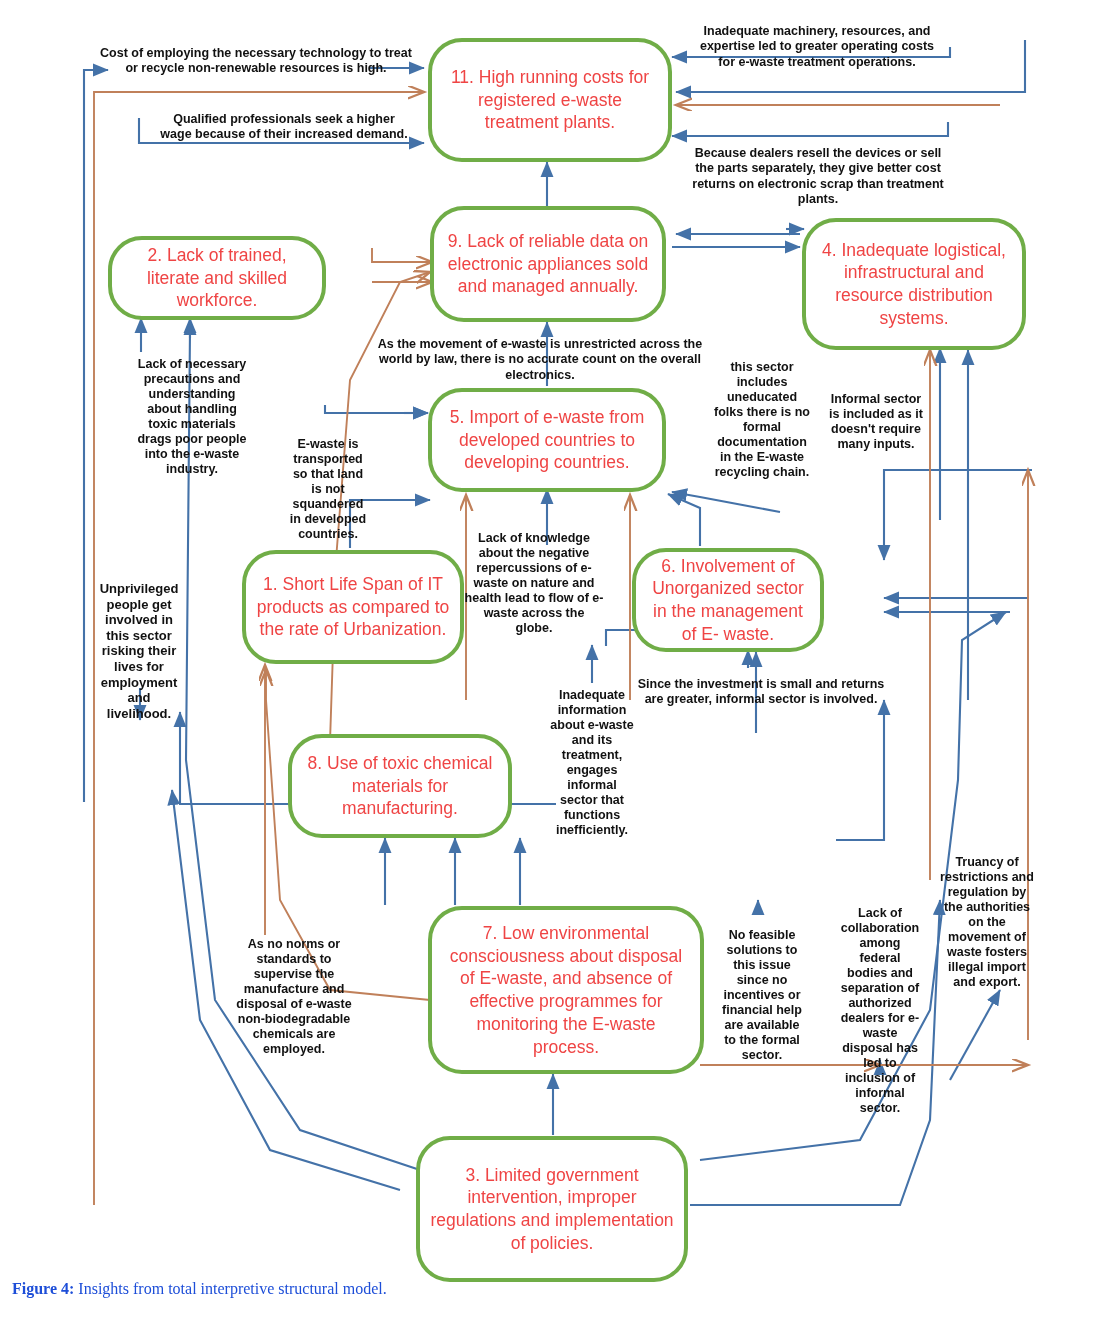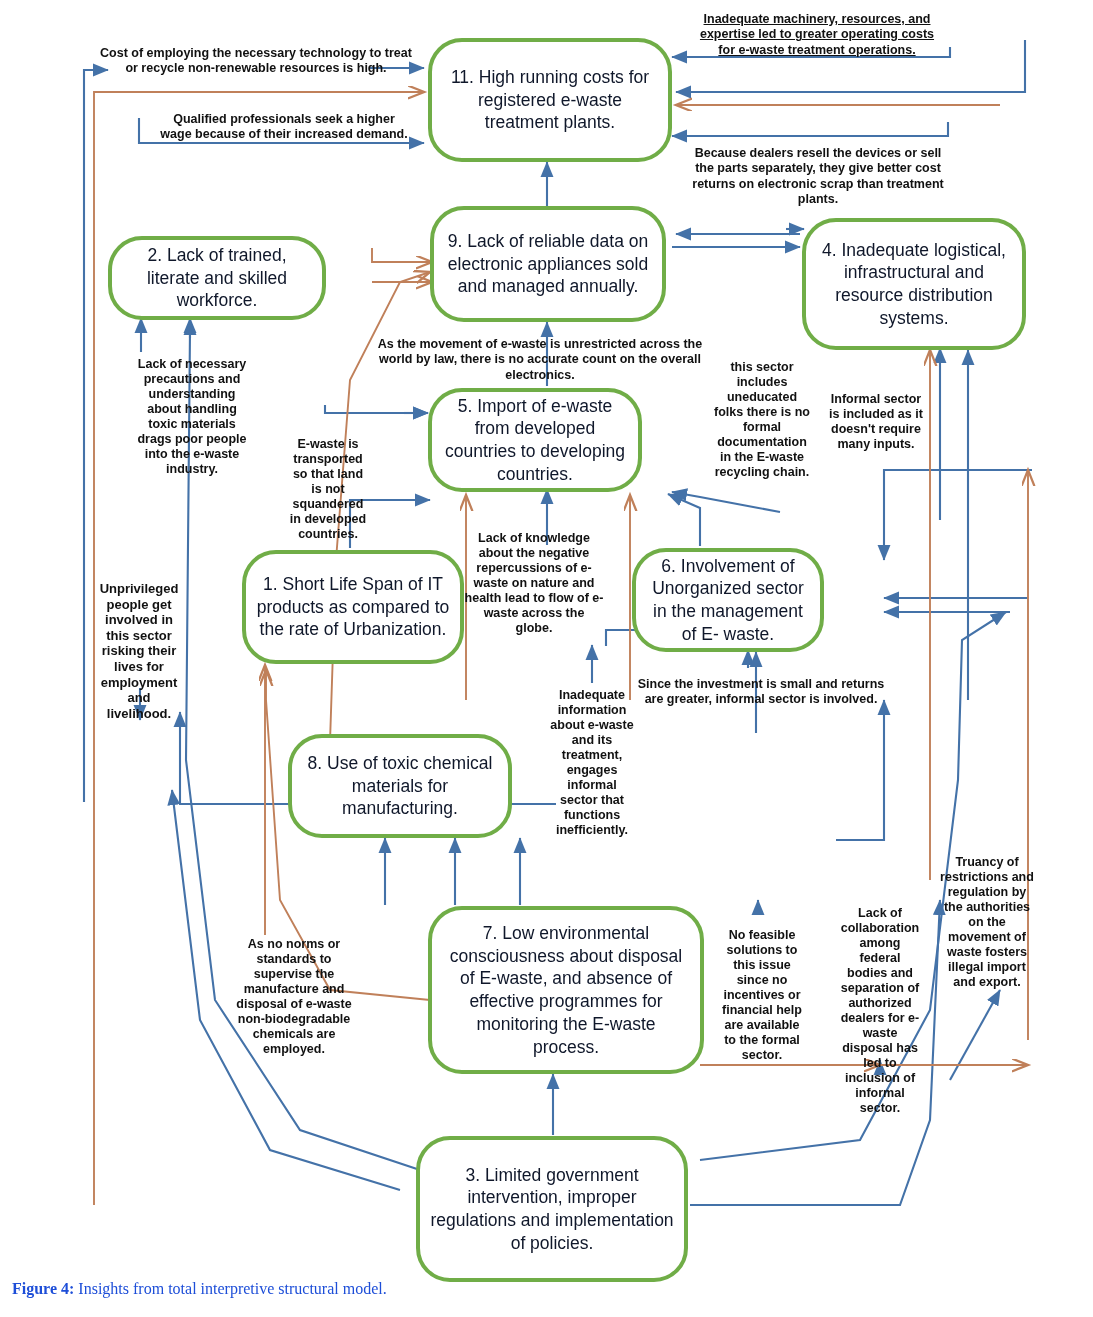--- a/index.html
+++ b/index.html
@@ -23,21 +23,21 @@
     position: absolute;
     box-sizing: border-box;
     border: 4px solid #70AD47;
     border-radius: 34px;
     background: #ffffff;
     display: flex;
     align-items: center;
     justify-content: center;
     text-align: center;
     font-weight: 400;
-    color: #0f172a;
+    color: #ef4444;
     z-index: 6;
     padding: 12px 10px;
   }
   .node span { display: block; line-height: 1.30; }
 
   
   .lbl {
     position: absolute;
     text-align: center;
     font-weight: bold;
@@ -199,21 +199,21 @@
   </div>
 
   <div class="node" style="left:430px; top:206px; width:236px; height:116px; font-size:17.5px;">
     <span>9. Lack of reliable data on electronic appliances sold and managed annually.</span>
   </div>
 
   <div class="node" style="left:802px; top:218px; width:224px; height:132px; font-size:17.5px;">
     <span>4. Inadequate logistical, infrastructural and resource distribution systems.</span>
   </div>
 
-  <div class="node" style="left:428px; top:388px; width:214px; height:104px; font-size:17.5px;">
+  <div class="node" style="left:428px; top:388px; width:238px; height:104px; font-size:17.5px;">
     <span>5. Import of e-waste from developed countries to developing countries.</span>
   </div>
 
   <div class="node" style="left:242px; top:550px; width:222px; height:114px; font-size:17.5px;">
     <span>1. Short Life Span of IT products as compared to the rate of Urbanization.</span>
   </div>
 
   <div class="node" style="left:632px; top:548px; width:192px; height:104px; font-size:17.5px;">
     <span>6. Involvement of Unorganized sector in the management of E- waste.</span>
   </div>
@@ -226,21 +226,21 @@
   <div class="node" style="left:428px; top:906px; width:276px; height:168px; font-size:17.5px;">
     <span>7. Low environmental consciousness about disposal of E-waste, and absence of effective programmes for monitoring the E-waste process.</span>
   </div>
 
   <div class="node" style="left:416px; top:1136px; width:272px; height:146px; font-size:17.5px;">
     <span>3. Limited government intervention, improper regulations and implementation of policies.</span>
   </div>
 
   <div class="lbl" style="left:94px; top:46px; width:324px; font-size:12.5px;">Cost of employing the necessary technology to treat or recycle non-renewable resources is high.</div>
 
-  <div class="lbl" style="left:692px; top:12px; width:250px; font-size:12.5px;text-decoration:underline;">Inadequate machinery, resources, and expertise led to greater operating costs for e-waste treatment operations.</div>
+  <div class="lbl" style="left:692px; top:24px; width:250px; font-size:12.5px;">Inadequate machinery, resources, and expertise led to greater operating costs for e-waste treatment operations.</div>
 
   <div class="lbl" style="left:158px; top:112px; width:252px; font-size:12.5px;">Qualified professionals seek a higher wage because of their increased demand.</div>
 
   <div class="lbl" style="left:684px; top:118px; width:268px; font-size:12.5px;margin-top:28px;">Because dealers resell the devices or sell the parts separately, they give better cost returns on electronic scrap than treatment plants.</div>
 
   <div class="lbl narrow" style="left:134px; top:357px; width:116px; font-size:12.5px;">Lack of necessary precautions and understanding about handling toxic materials drags poor people into the e-waste industry.</div>
 
   <div class="lbl" style="left:374px; top:337px; width:332px; font-size:12.5px;">As the movement of e-waste is unrestricted across the world by law, there is no accurate count on the overall electronics.</div>
 
   <div class="lbl narrow" style="left:712px; top:360px; width:100px; font-size:12.5px;">this sector includes uneducated folks there is no formal documentation in the E-waste recycling chain.</div>

